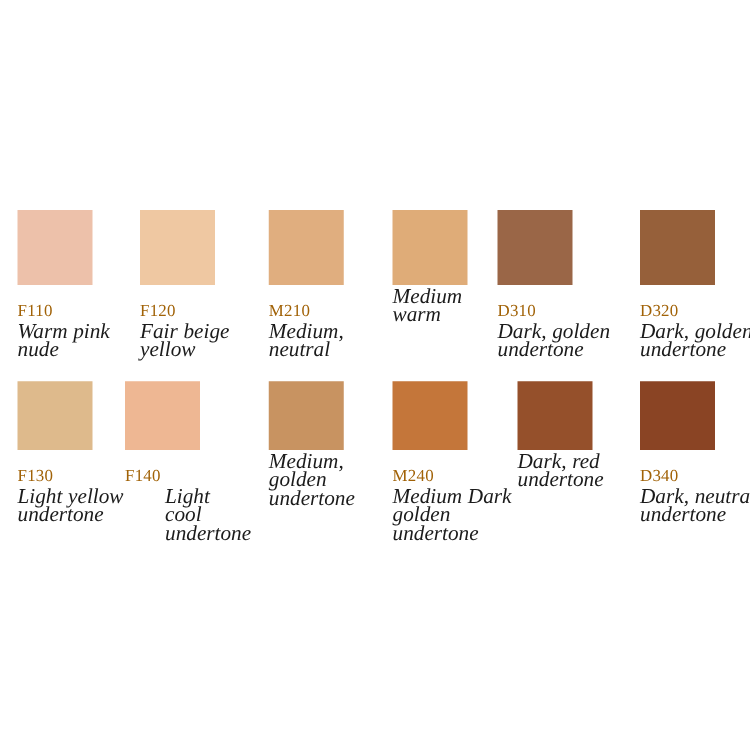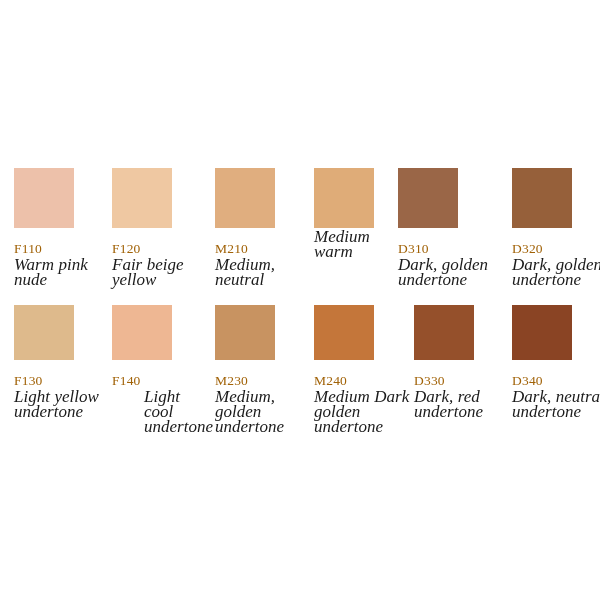--- a/index.html
+++ b/index.html
@@ -110,41 +110,39 @@
     </div>
   </div>
 
   <div class="row row-2">
     <div class="shade-cell" style="left:14px">
       <span class="swatch" style="background-color: rgb(222, 186, 140);"></span>
       <span class="code">F130</span>
       <span class="desc" style="white-space: pre-line;">Light  yellow
 undertone</span>
     </div>
-    <div class="shade-cell" style="left:112px">
+    <div class="shade-cell" style="left:100px">
       <span class="swatch" style="background-color: rgb(238, 183, 147);"></span>
       <span class="code">F140</span>
       <span class="desc" style="white-space: pre-line; margin-left: 32px;">Light
 cool undertone</span>
     </div>
     <div class="shade-cell" style="left:215px">
       <span class="swatch" style="background-color: rgb(200, 147, 97);"></span>
-      <span class="code">M230</span>
       <span class="desc" style="white-space: pre-line;">Medium, golden
 undertone</span>
     </div>
     <div class="shade-cell" style="left:314px">
       <span class="swatch" style="background-color: rgb(196, 118, 58);"></span>
       <span class="code">M240</span>
       <span class="desc" style="white-space: pre-line;">Medium Dark
 golden undertone</span>
     </div>
     <div class="shade-cell" style="left:414px">
       <span class="swatch" style="background-color: rgb(149, 80, 43);"></span>
-      <span class="code">D330</span>
       <span class="desc" style="white-space: pre-line;">Dark, red
 undertone</span>
     </div>
     <div class="shade-cell" style="left:512px">
       <span class="swatch" style="background-color: rgb(138, 68, 36);"></span>
       <span class="code">D340</span>
       <span class="desc" style="white-space: pre-line;">Dark, neutral
 undertone</span>
     </div>
   </div>

